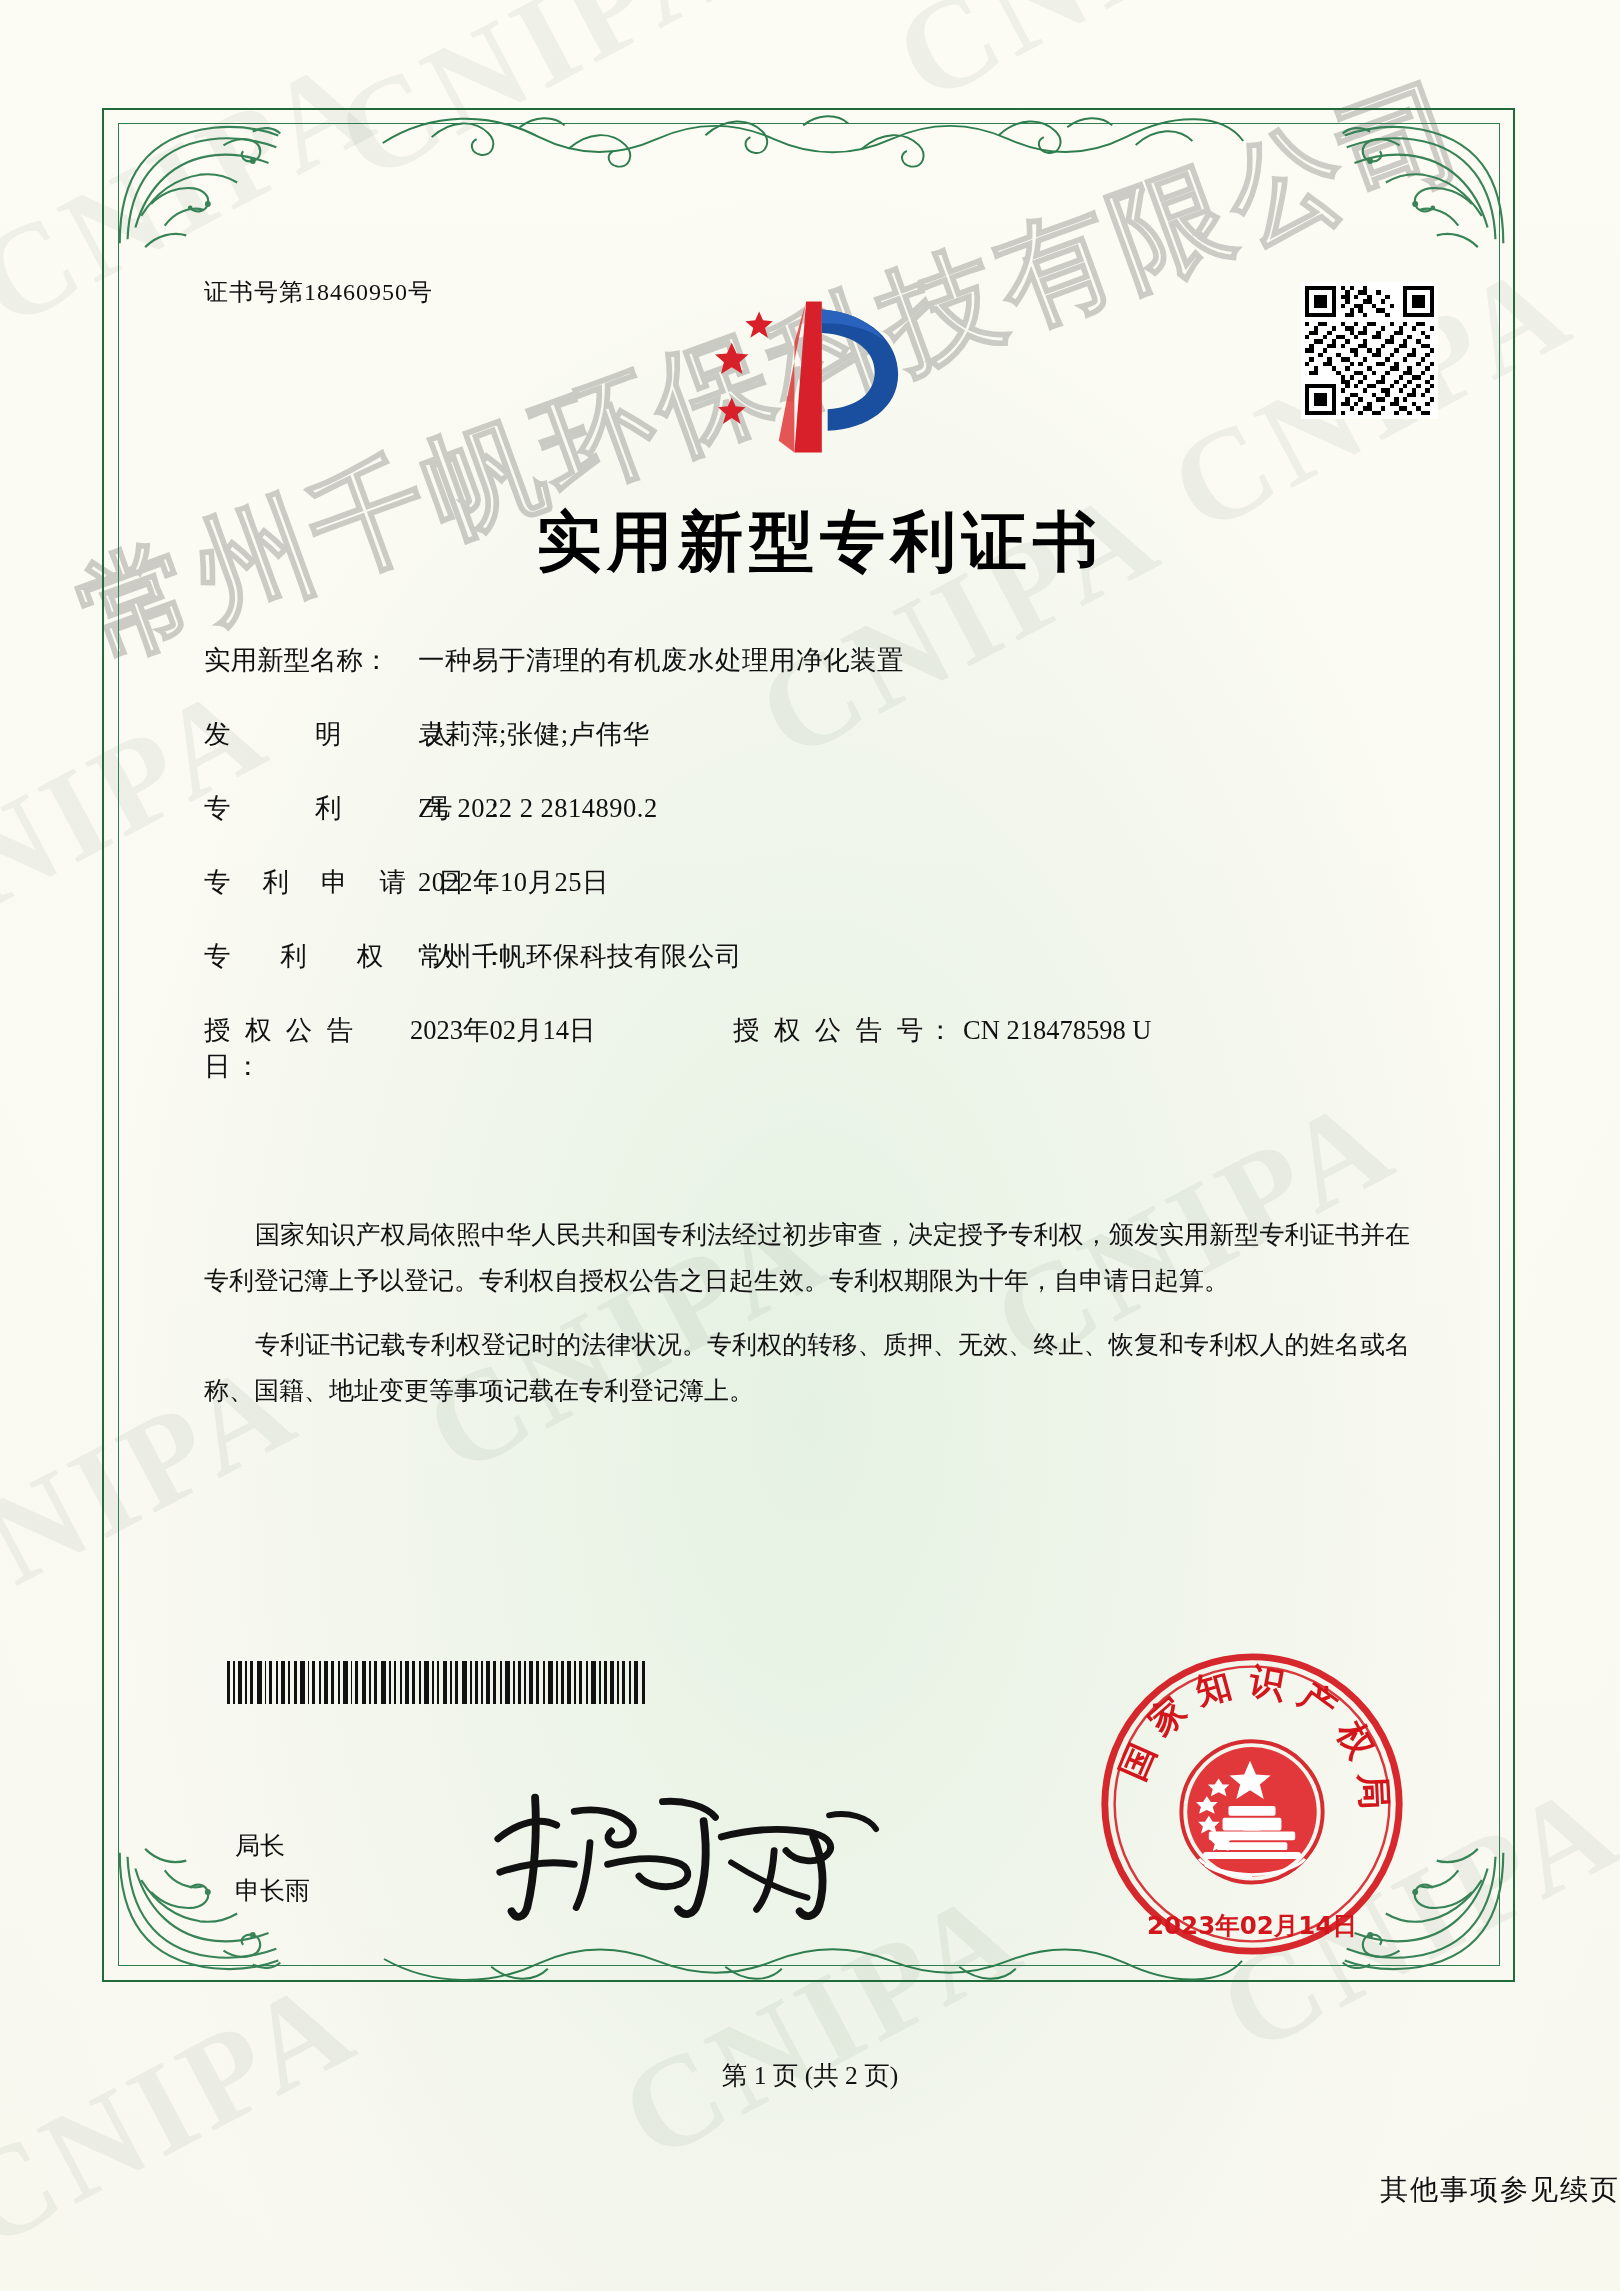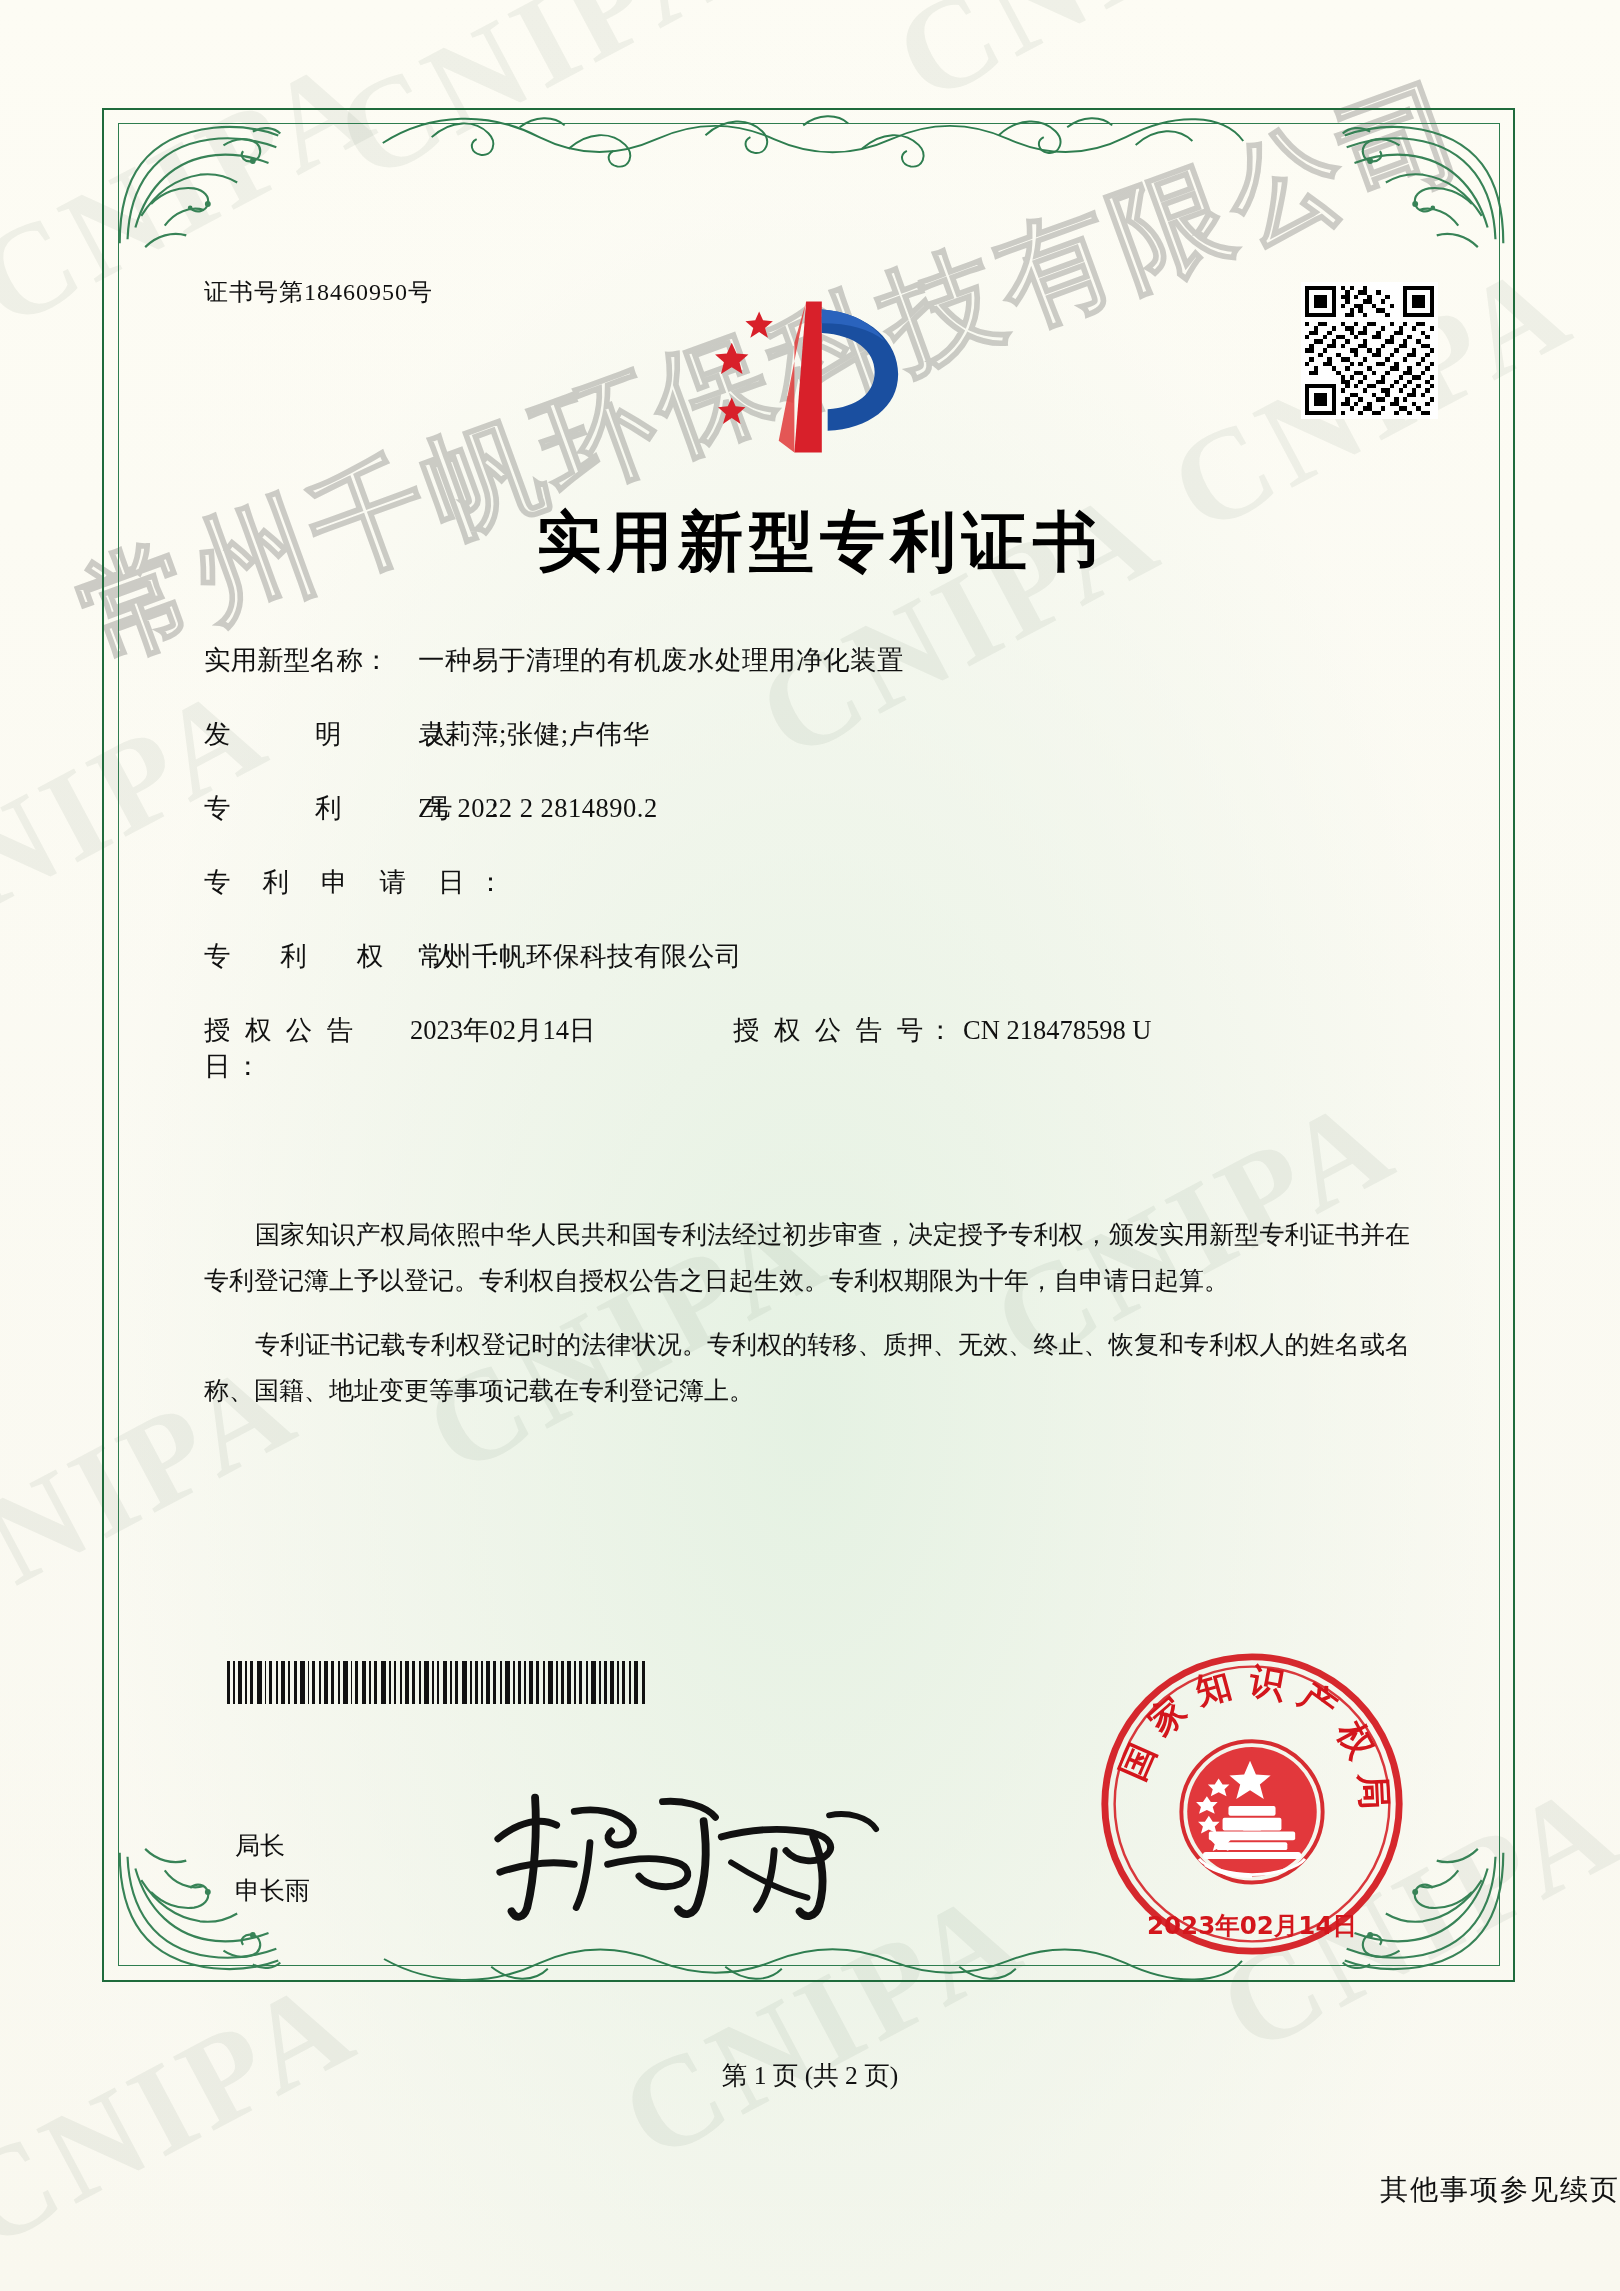--- a/index.html
+++ b/index.html
@@ -624,20 +624,21 @@
       <div class="field-row">
         <div class="field-label sp3">发　明　人：</div>
         <div class="field-value">袁莉萍;张健;卢伟华</div>
       </div>
       <div class="field-row">
         <div class="field-label sp3">专　利　号：</div>
         <div class="field-value">ZL 2022 2 2814890.2</div>
       </div>
       <div class="field-row">
         <div class="field-label sp2">专 利 申 请 日：</div>
+        <div class="field-value">2022年10月25日</div>
       </div>
       <div class="field-row">
         <div class="field-label sp4">专 利 权 人：</div>
         <div class="field-value">常州千帆环保科技有限公司</div>
       </div>
       <div class="pub-row">
         <div class="pub-left-label">授 权 公 告 日：</div>
         <div class="pub-left-value">2023年02月14日</div>
         <div class="pub-right-label">授 权 公 告 号：</div>
         <div class="pub-right-value">CN 218478598 U</div>

